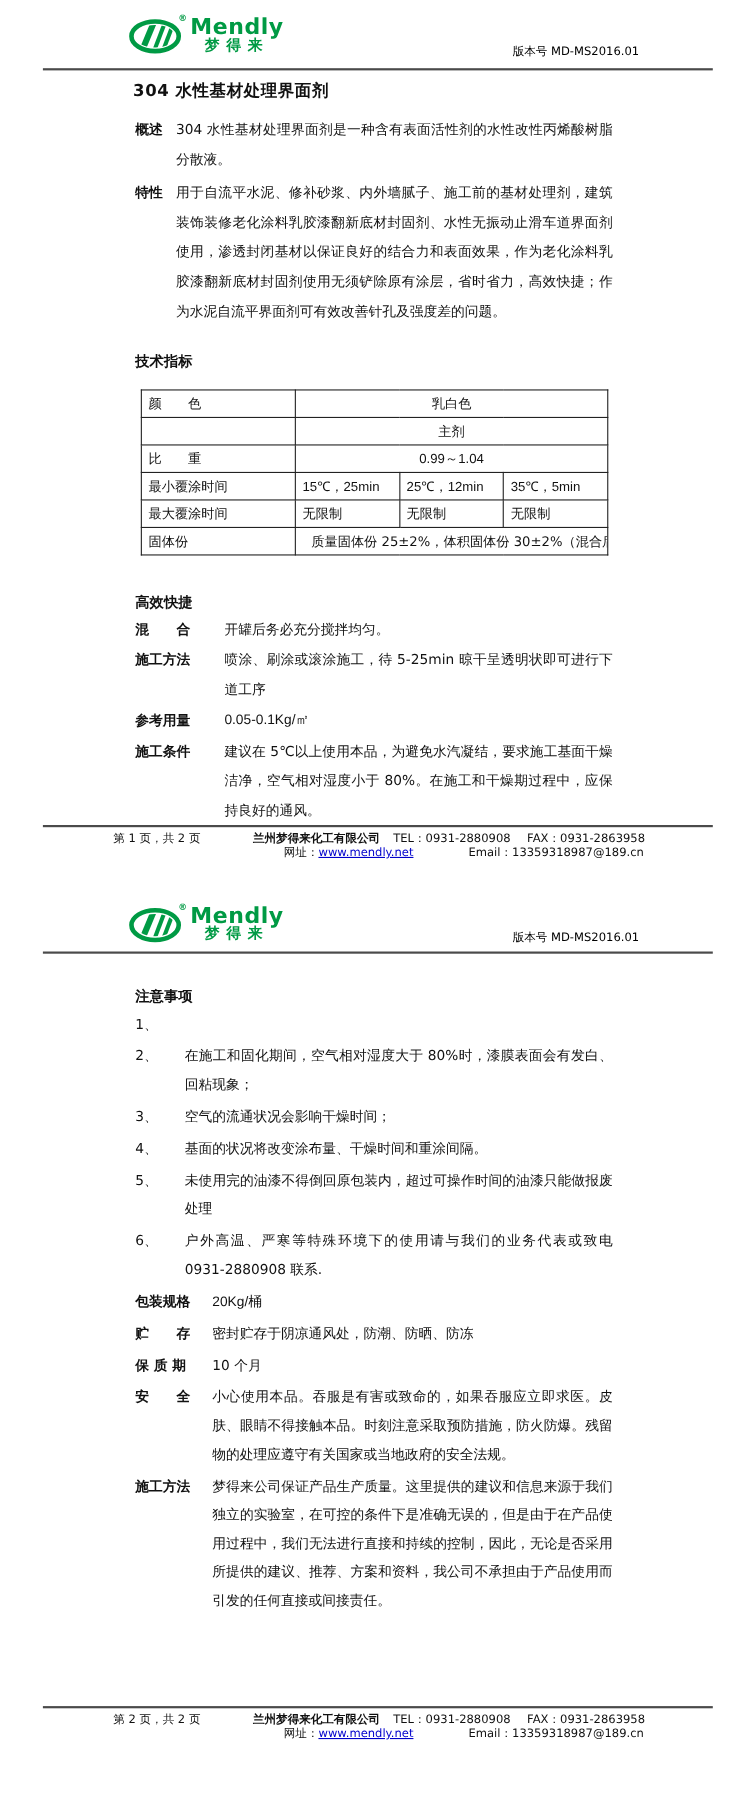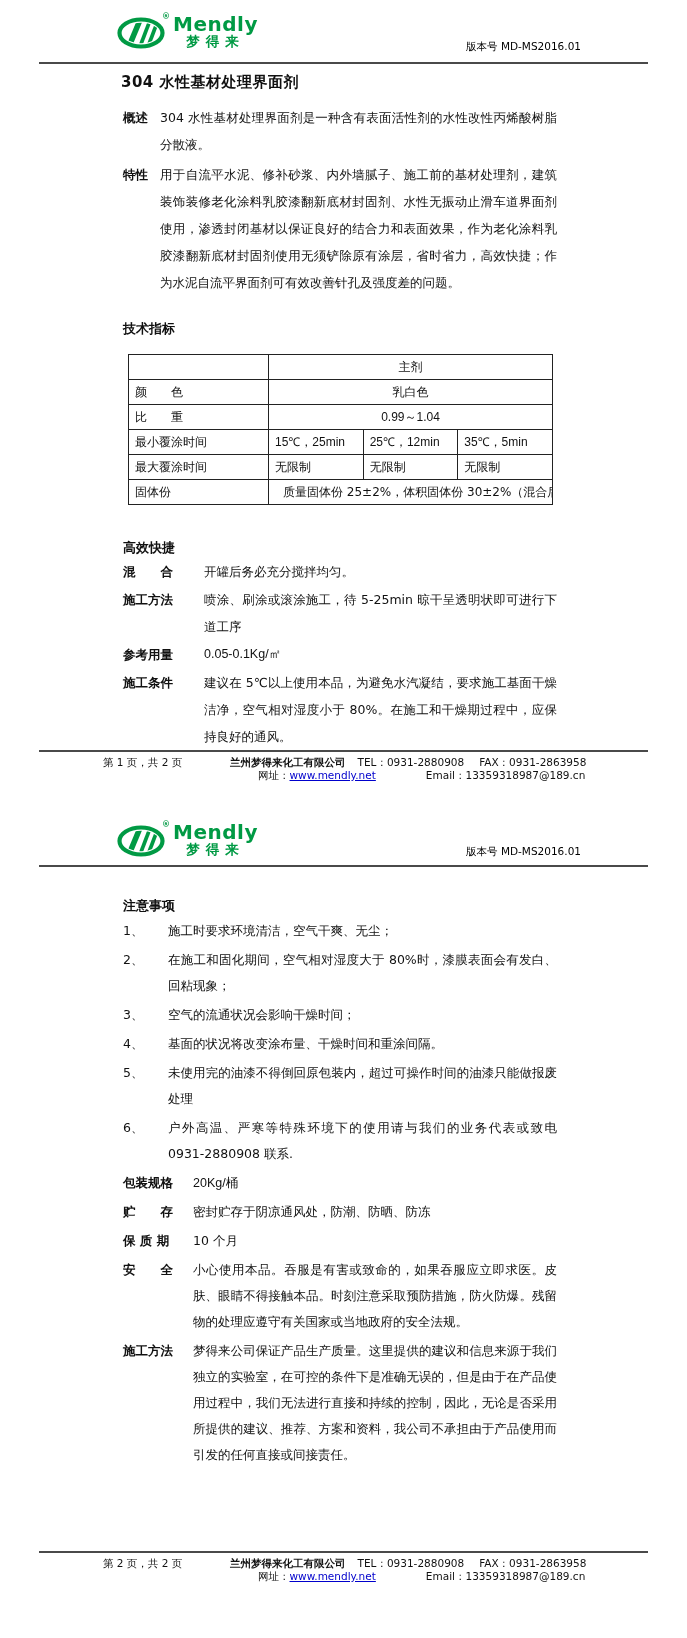--- a/index.html
+++ b/index.html
@@ -108,26 +108,26 @@
       <div class="lrow">
         <span class="lab">特性</span>
         <span class="para">用于自流平水泥、修补砂浆、内外墙腻子、施工前的基材处理剂，建筑装饰装修老化涂料乳胶漆翻新底材封固剂、水性无振动止滑车道界面剂使用，渗透封闭基材以保证良好的结合力和表面效果，作为老化涂料乳胶漆翻新底材封固剂使用无须铲除原有涂层，省时省力，高效快捷；作为水泥自流平界面剂可有效改善针孔及强度差的问题。</span>
       </div>
 
       <div class="h3 tech-heading">技术指标</div>
 
       <table class="spec">
         <tbody>
             <tr>
+          <td class="tlab">颜　　色</td>
+          <td class="tc" colspan="3">乳白色</td>
+        </tr>
+        <tr>
           <td class="tlab"></td>
           <td class="tc" colspan="3">主剂</td>
-        </tr>
-        <tr>
-          <td class="tlab">颜　　色</td>
-          <td class="tc" colspan="3">乳白色</td>
         </tr>
         <tr>
           <td class="tlab">比　　重</td>
           <td class="tc mono" colspan="3">0.99～1.04</td>
         </tr>
         <tr>
           <td class="tlab">最小覆涂时间</td>
           <td class="tval mono">15℃，25min</td>
           <td class="tval mono">25℃，12min</td>
           <td class="tval mono">35℃，5min</td>
@@ -210,21 +210,20 @@
       </div>
       <div class="version">版本号 MD-MS2016.01</div>
     </div>
     <hr class="rule">
 
     <div class="content2">
       <div class="h3">注意事项</div>
 
       <div class="nrow">
         <span>1、</span>
-        <span class="para">施工时要求环境清洁，空气干爽、无尘；</span>
       </div>
       <div class="nrow">
         <span>2、</span>
         <span class="para">在施工和固化期间，空气相对湿度大于 80%时，漆膜表面会有发白、回粘现象；</span>
       </div>
       <div class="nrow">
         <span>3、</span>
         <span class="para">空气的流通状况会影响干燥时间；</span>
       </div>
       <div class="nrow">

